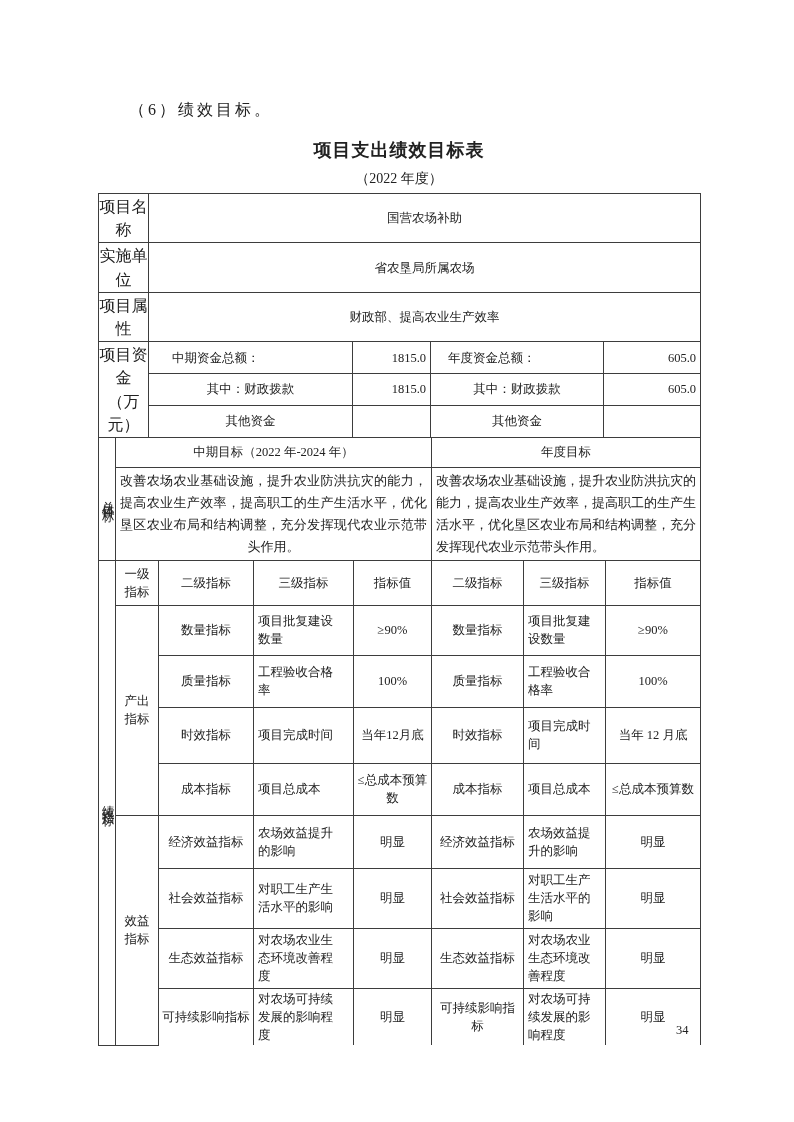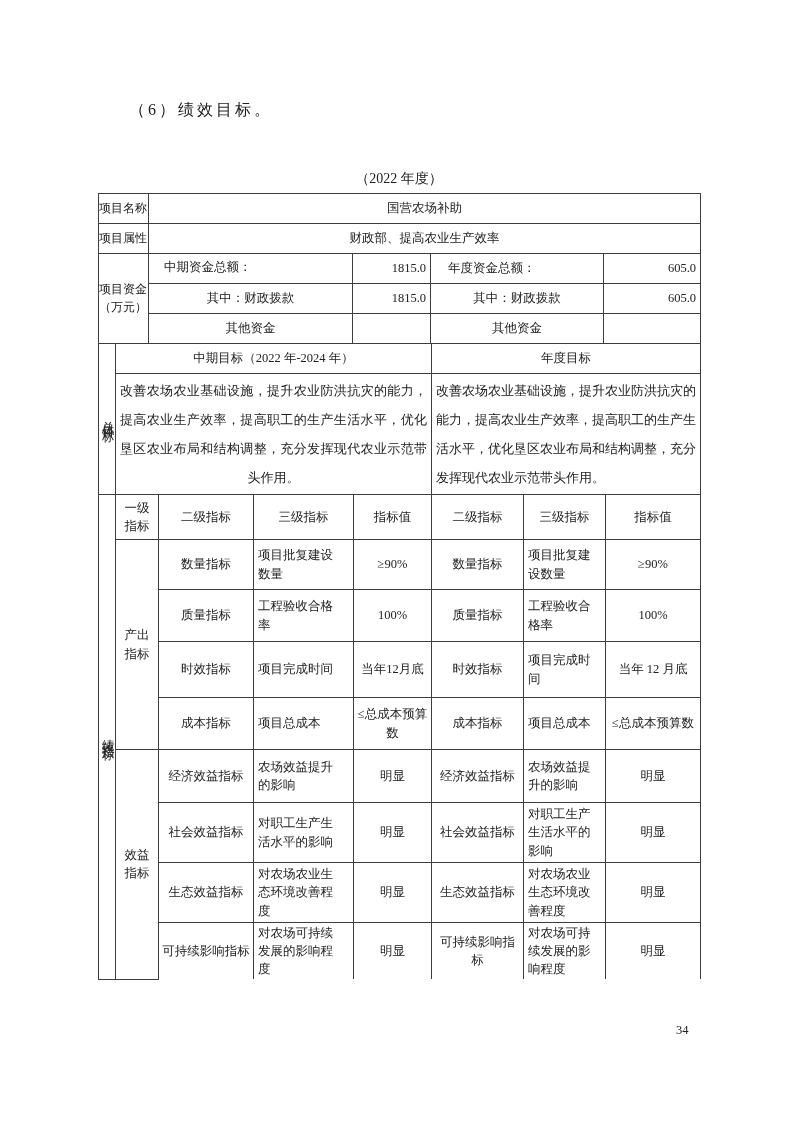--- a/index.html
+++ b/index.html
@@ -25,56 +25,61 @@
   table.tbl { border-collapse:collapse; table-layout:fixed; }
   .tbl + .tbl { margin-top:-1px; }
   .tbl td {
     border:1px solid #3d3d3d; font-size:12.5px; line-height:1.45;
     padding:1px 3px; vertical-align:middle; word-break:break-all;
     overflow:hidden;
   }
   .c { text-align:center; }
   .l { text-align:left; }
   .r { text-align:right; }
-  td.lbl { padding:1px 0; font-size:12px; }
+  td.lbl { padding:1px 0; text-align:center; font-size:16px; }
   td.vcell { padding:0; text-align:center; vertical-align:middle; }
   .vert {
     display:inline-block; writing-mode:vertical-rl; text-orientation:upright;
     letter-spacing:3px; font-size:12.5px;
   }
   td.narrowB { padding:1px 6px; text-align:center; }
   td.l3mid { padding:1px 14px 1px 4px; text-align:left; }
   td.l3ann { padding:1px 3px 1px 4px; text-align:left; }
-  td.goal { vertical-align:middle; padding:2px 4px; line-height:29px; font-size:13px; }
+  td.goal { vertical-align:middle; padding:2px 4px; line-height:22px; font-size:13px; }
   td.goal-mid  { text-align:justify; text-align-last:center; }
   td.goal-ann  { text-align:justify; text-align-last:left; }
-  td.fund-lab-left { padding-left:15px;font-family:Liberation Mono, monospace; }
+  td.fund-lab-left { padding-left:23px; }
   td.fund-val { padding-right:4px; }
   tr.lastrow td { border-bottom:0; }
   .page-number { position:absolute; left:676px; top:1023px; font-size:12.5px; }
 </style>
 </head>
 <body>
 
 <div class="page">
 
   <div class="heading">（6）绩效目标。</div>
+  <div class="doc-title">项目支出绩效目标表</div>
   <div class="doc-subtitle">（2022 年度）</div>
 
   <div class="tables">
 
     <table class="tbl" style="width:602px">
       <colgroup>
           <col style="width:50px">
           <col style="width:552px">
         </colgroup>
       <tbody>
           <tr style="height:30px">
         <td class="lbl">项目名称</td>
         <td class="c">国营农场补助</td>
+      </tr>
+      <tr style="height:30px">
+        <td class="lbl">实施单位</td>
+        <td class="c">省农垦局所属农场</td>
       </tr>
       <tr style="height:30px">
         <td class="lbl">项目属性</td>
         <td class="c">财政部、提高农业生产效率</td>
       </tr>
     </tbody>
       </table>
 
     <table class="tbl" style="width:602px">
       <colgroup>

